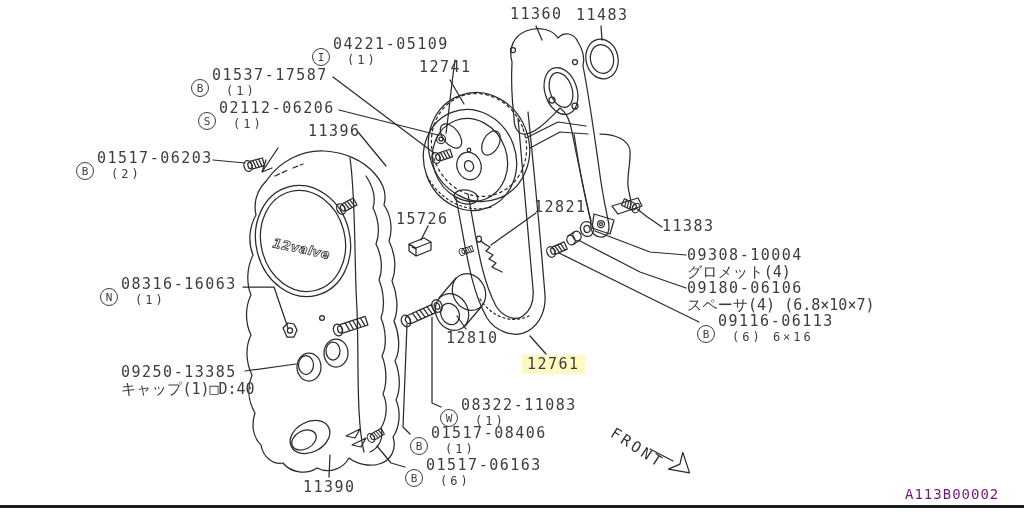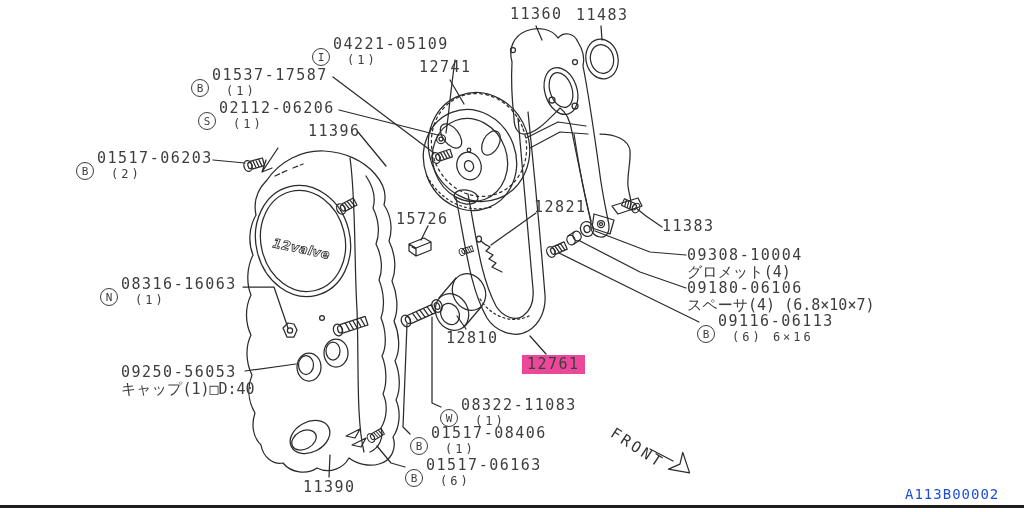--- a/index.html
+++ b/index.html
@@ -13,21 +13,21 @@
   .pfx{display:inline-flex;justify-content:center;align-items:center;flex:none;
        width:16px;height:16px;border:1.4px solid #3d3d3d;border-radius:50%;
        font-size:11px;letter-spacing:0;margin-top:-2px;}
   .col{display:flex;flex-direction:column;}
   .num{display:inline-block;}
   .qty{font-size:12px;margin-top:2px;padding-left:14px;letter-spacing:3px;}
   .note{font-size:15px;margin-top:2px;letter-spacing:0;}
   .hl .num{padding:2px 5px;margin:-2px 0 0 -2px;}
   .front{position:absolute;left:617px;top:424px;transform:rotate(33deg);
          transform-origin:left top;font-size:15px;letter-spacing:3px;color:#333;}
-  .code{position:absolute;left:905px;top:486px;font-size:14px;letter-spacing:1px;color:#1d4ed8;}
+  .code{position:absolute;left:905px;top:486px;font-size:14px;letter-spacing:1px;color:#701a75;}
   .bottom-rule{position:absolute;left:0;top:505px;width:1024px;height:0;border-top:3px solid #1c1c1c;}
 </style>
 </head>
 <body>
 
 <div id="stage">
 
 <svg id="art" width="1024" height="512" viewBox="0 0 1024 512">
   <defs>
     <g id="bolt">
@@ -278,26 +278,26 @@
         <span class="qty">(6) 6×16</span>
       </span>
     </div>
 <div class="lbl" style="left:446px;top:331px">
       <span class="col">
         <span class="num">12810</span>
       </span>
     </div>
 <div class="lbl hl" style="left:524px;top:357px">
       <span class="col">
-        <span class="num" style="background: #ec4899;">12761</span>
+        <span class="num" style="background: #fef9c3;">12761</span>
       </span>
     </div>
 <div class="lbl" style="left:121px;top:365px">
       <span class="col">
-        <span class="num">09250-56053</span>
+        <span class="num">09250-13385</span>
         <span class="note">キャップ(1)□D:40</span>
       </span>
     </div>
 <div class="lbl" style="left:440px;top:398px">
       <span class="pfx">W</span>
       <span class="col">
         <span class="num">08322-11083</span>
         <span class="qty">(1)</span>
       </span>
     </div>

